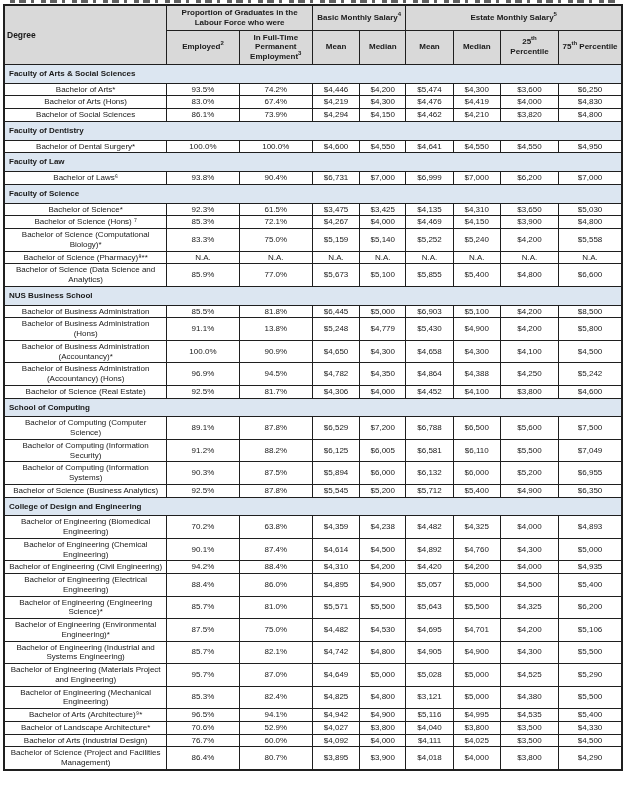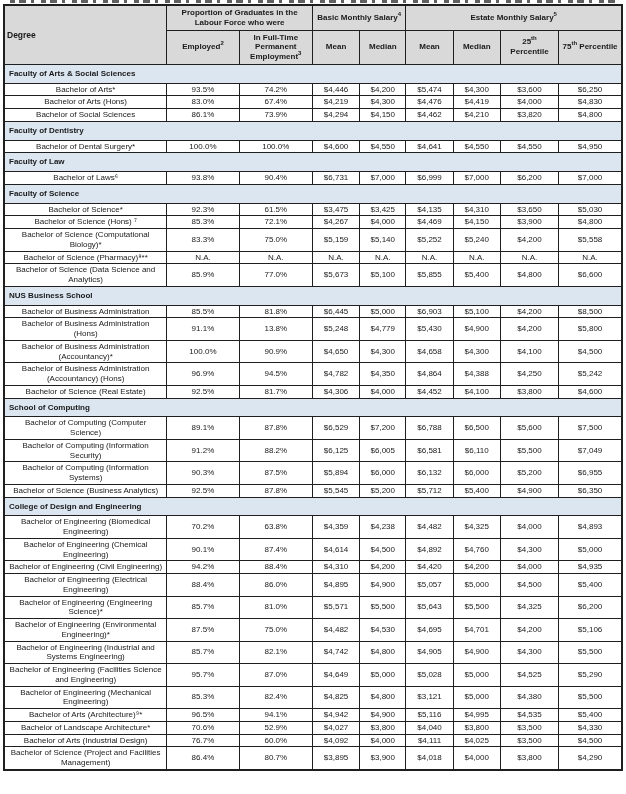--- a/index.html
+++ b/index.html
@@ -413,21 +413,21 @@
           <td class="value-cell">85.7%</td>
           <td class="value-cell">82.1%</td>
           <td class="value-cell">$4,742</td>
           <td class="value-cell">$4,800</td>
           <td class="value-cell">$4,905</td>
           <td class="value-cell">$4,900</td>
           <td class="value-cell">$4,300</td>
           <td class="value-cell">$5,500</td>
         </tr>
         <tr class="data-row">
-          <td class="degree-cell">Bachelor of Engineering (Facilities Science and Engineering)</td>
+          <td class="degree-cell">Bachelor of Engineering (Materials Project and Engineering)</td>
           <td class="value-cell">95.7%</td>
           <td class="value-cell">87.0%</td>
           <td class="value-cell">$4,649</td>
           <td class="value-cell">$5,000</td>
           <td class="value-cell">$5,028</td>
           <td class="value-cell">$5,000</td>
           <td class="value-cell">$4,525</td>
           <td class="value-cell">$5,290</td>
         </tr>
         <tr class="data-row">

